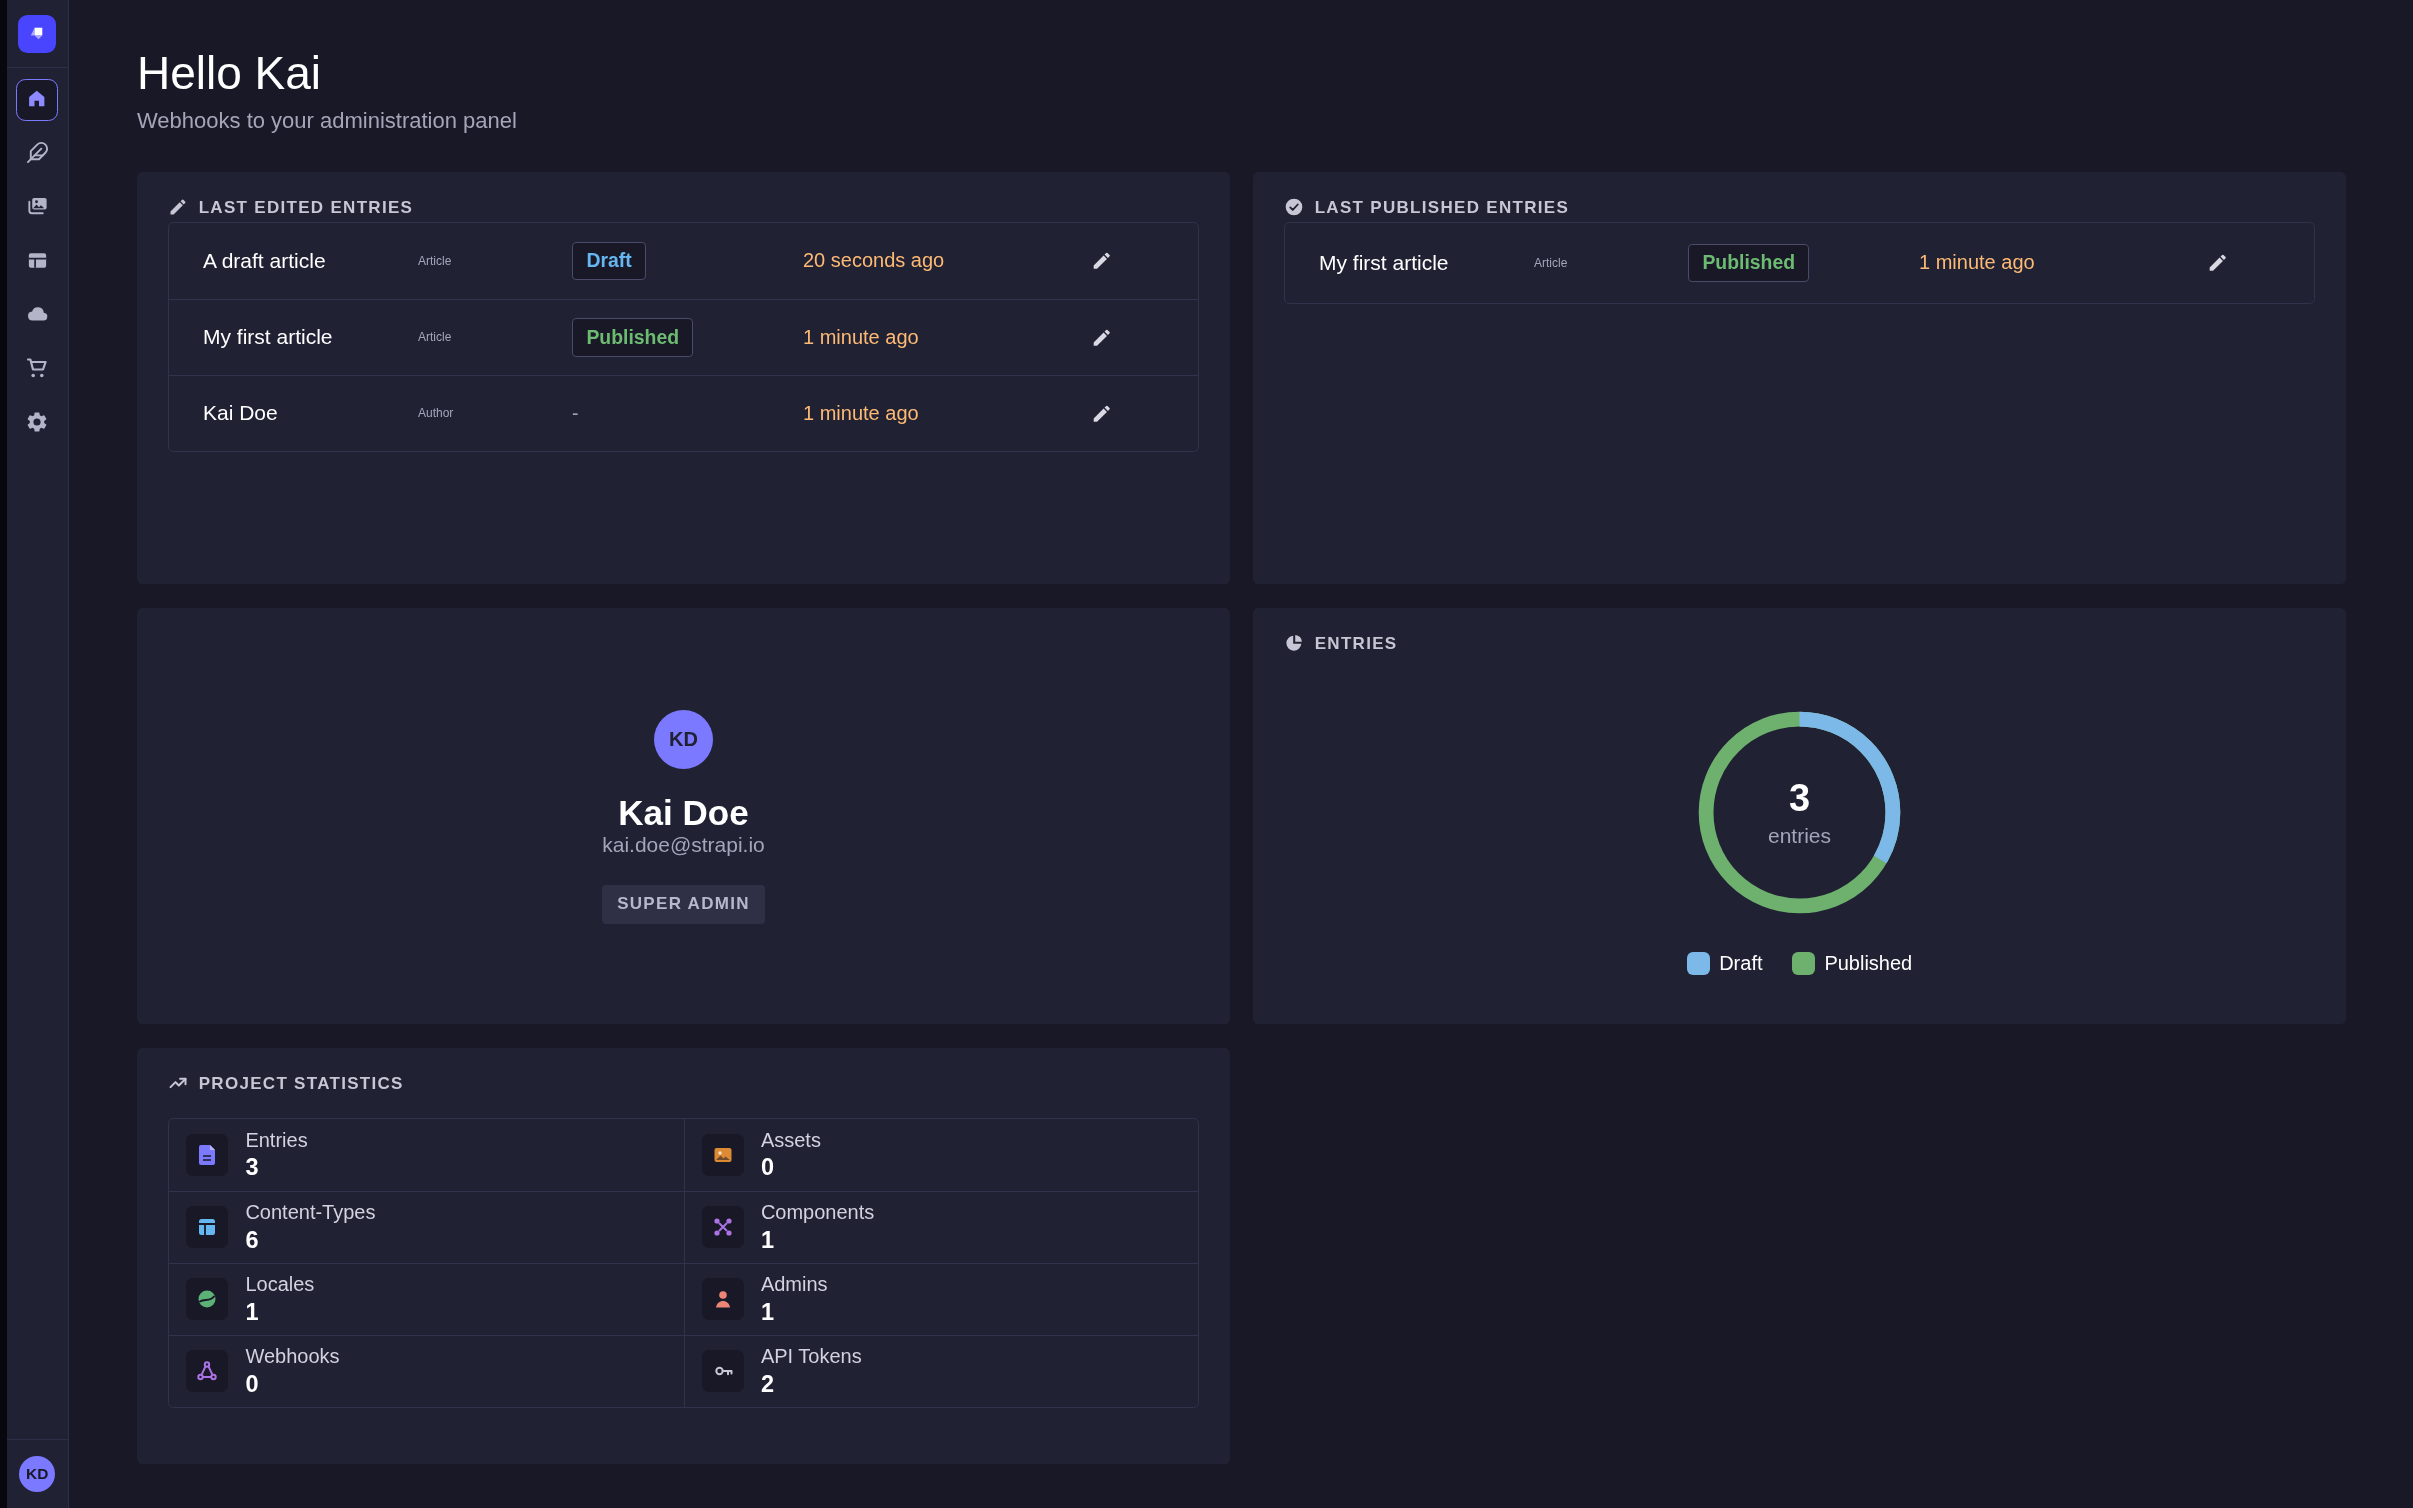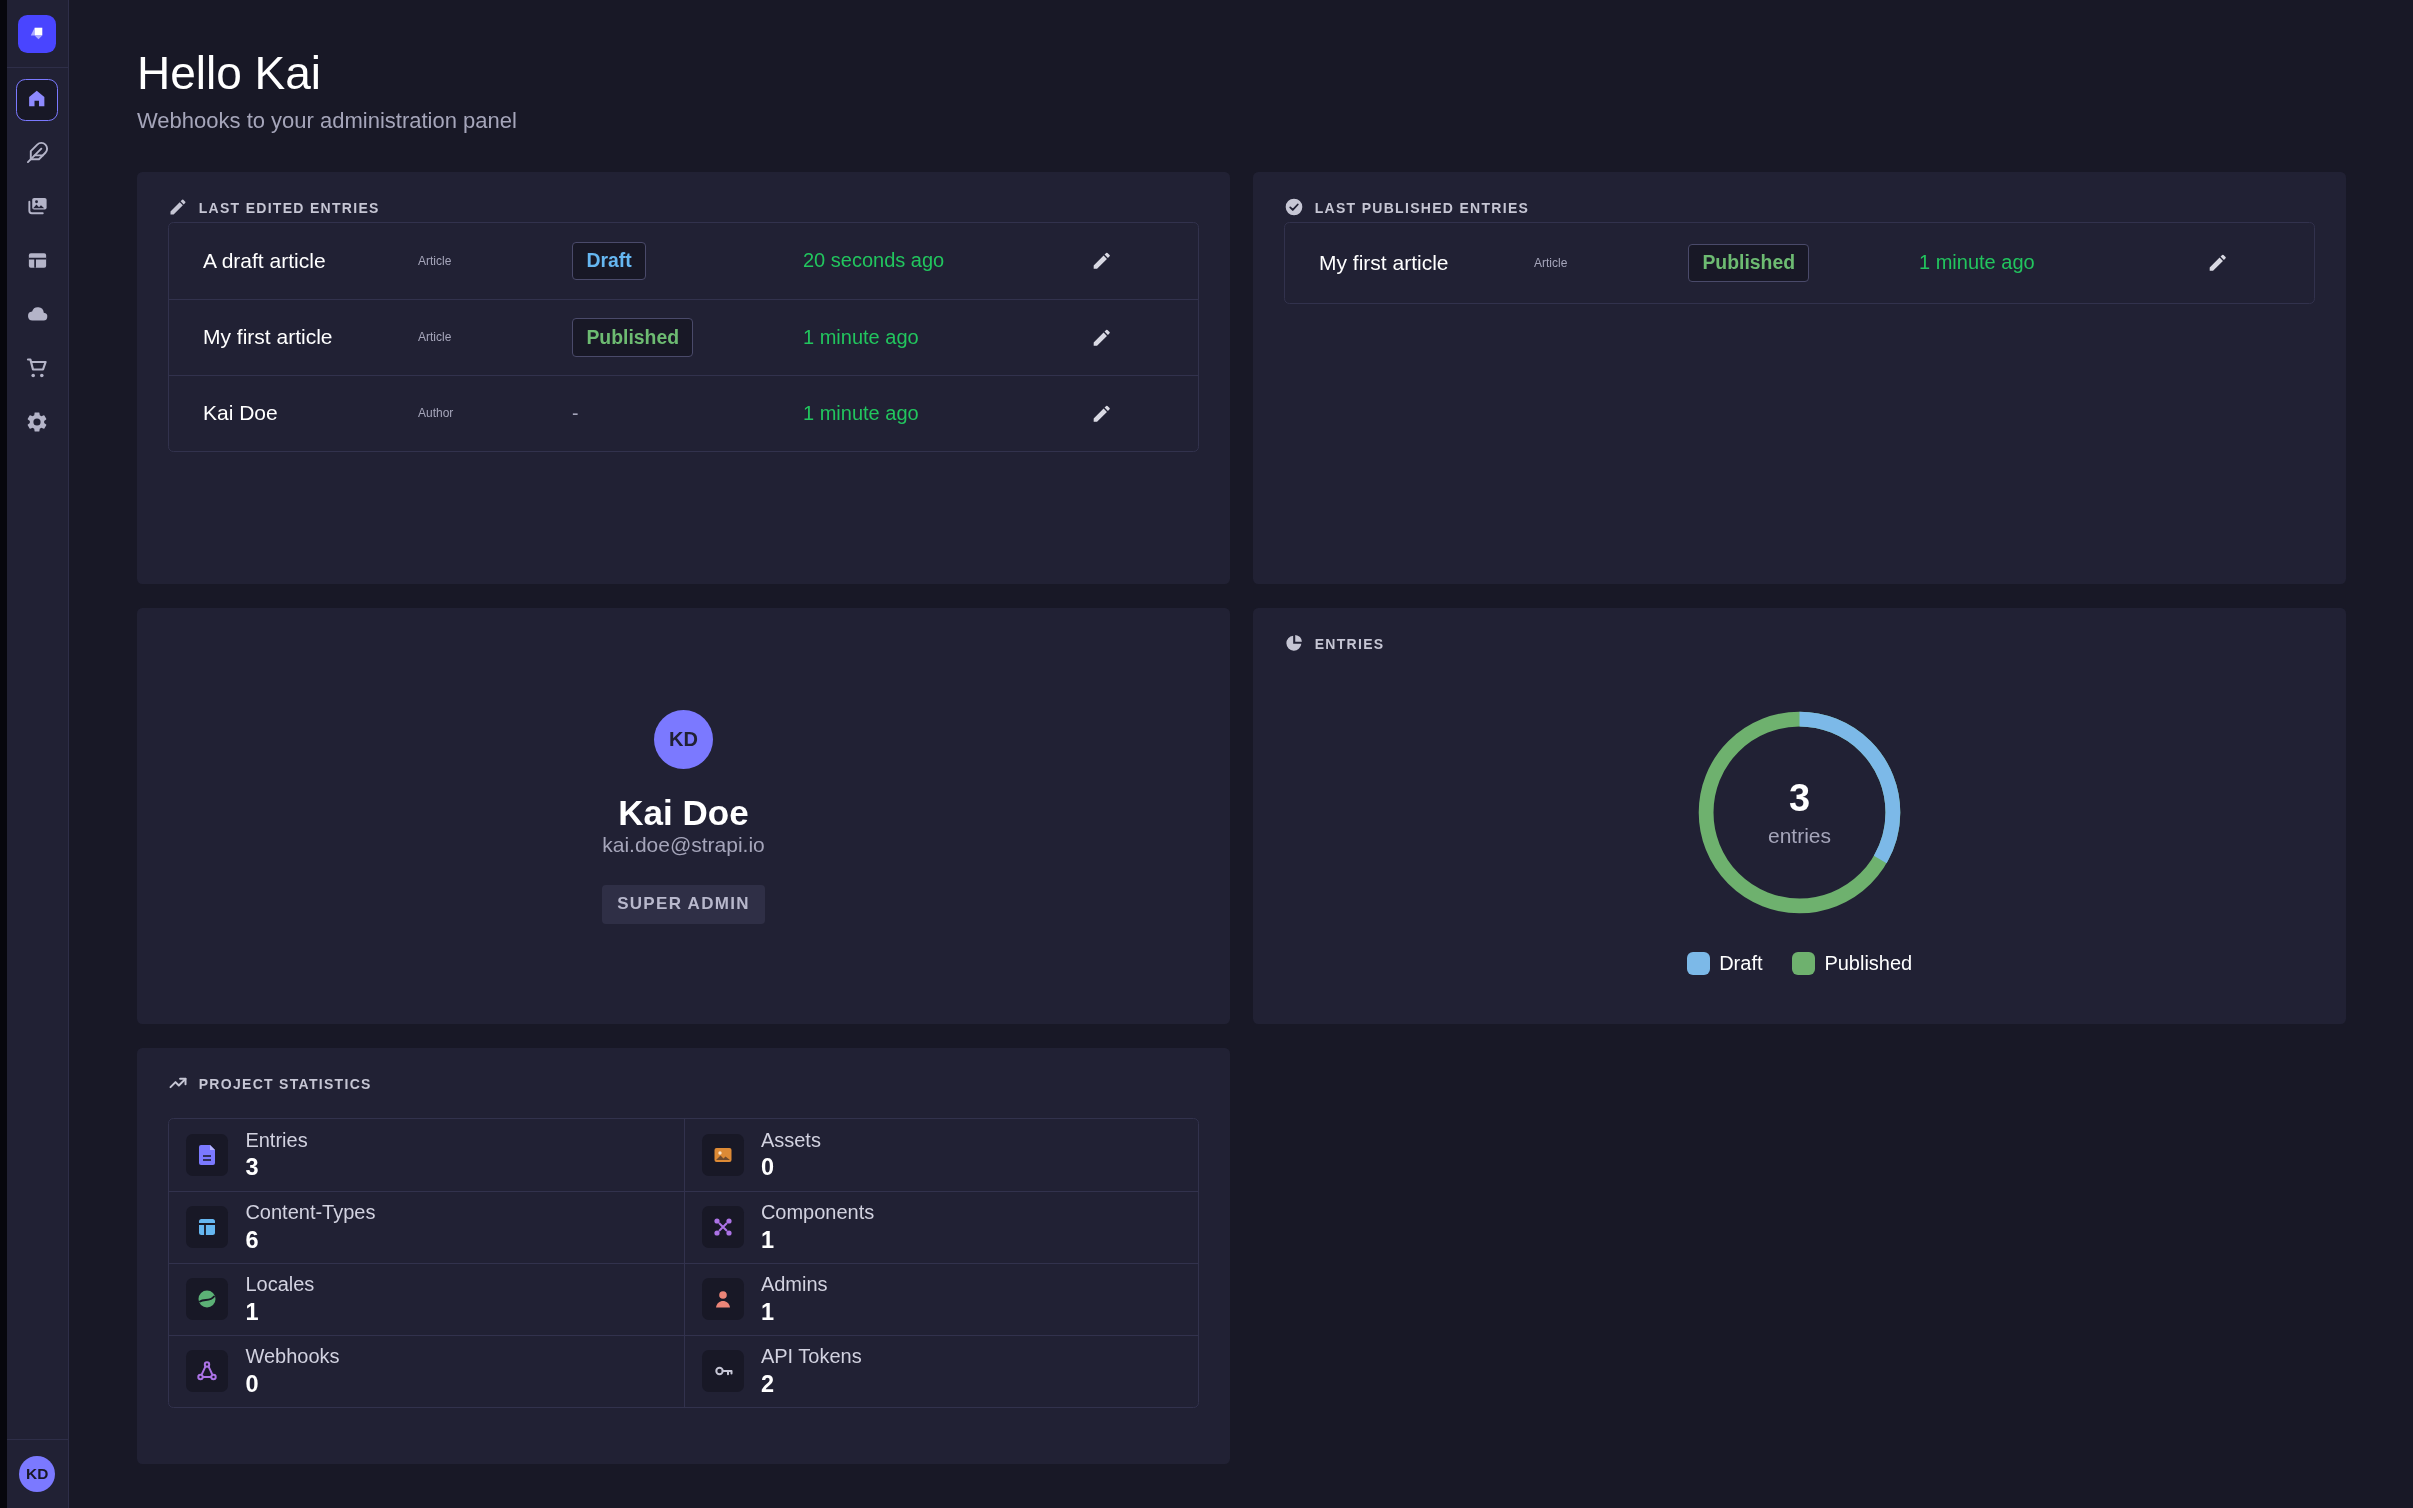--- a/index.html
+++ b/index.html
@@ -42,32 +42,32 @@
   .grid {
     margin-top:38px; display:grid;
     grid-template-columns:1093px 1093px;
     grid-template-rows:412px 416px 416px;
     column-gap:23px; row-gap:24px;
   }
   .panel { background:#212134; border-radius:5.4px; padding:23px 31px; overflow:hidden; }
   .panel-head { display:flex; align-items:center; gap:10.7px; height:27px; }
   .panel-head.spread { justify-content:space-between; }
   .head-left { display:flex; align-items:center; gap:10.7px; }
-  .panel-title { font-size:14px; font-weight:600; letter-spacing:1.3px; color:#c6c6d4; }
+  .panel-title { font-size:17px; font-weight:600; letter-spacing:1.3px; color:#c6c6d4; }
   .link { font-size:21.5px; color:#7b79ff; text-decoration:none; cursor:pointer; }
 
   
   .card { border:0.7px solid #32324d; border-radius:5.4px; }
   .entry-row { display:grid; grid-template-columns:215px 154px 231px 288px 1fr;
     align-items:center; height:76px; padding:0 34px; }
   .entry-row + .entry-row { border-top:0.7px solid #32324d; }
   .published-card .entry-row { height:80px; }
   .cell-title { font-size:21px; color:#ffffff; font-weight:500; }
   .cell-type  { font-size:12px; color:#a5a5ba; }
-  .cell-time  { font-size:20px; color:#22c55e; }
+  .cell-time  { font-size:20px; color:#fdba74; }
   .status-badge { justify-self:start; font-size:19.4px; font-weight:700; padding:6.7px 13.4px;
     border:0.7px solid #4a4a6a; border-radius:4px; background:#181826; }
   .status-badge.draft { color:#66b7f1; }
   .status-badge.published { color:#6dbb72; }
   .status-badge.plain { border:none; background:transparent; padding:0; font-weight:400; color:#a5a5ba; }
   .edit-btn { justify-self:start; background:none; border:none; cursor:pointer; padding:0; line-height:0; }
 
   
   .profile-body { display:flex; flex-direction:column; align-items:center; }
   .avatar-lg { margin-top:79px; width:59px; height:59px; border-radius:50%; background:#7b79ff;

